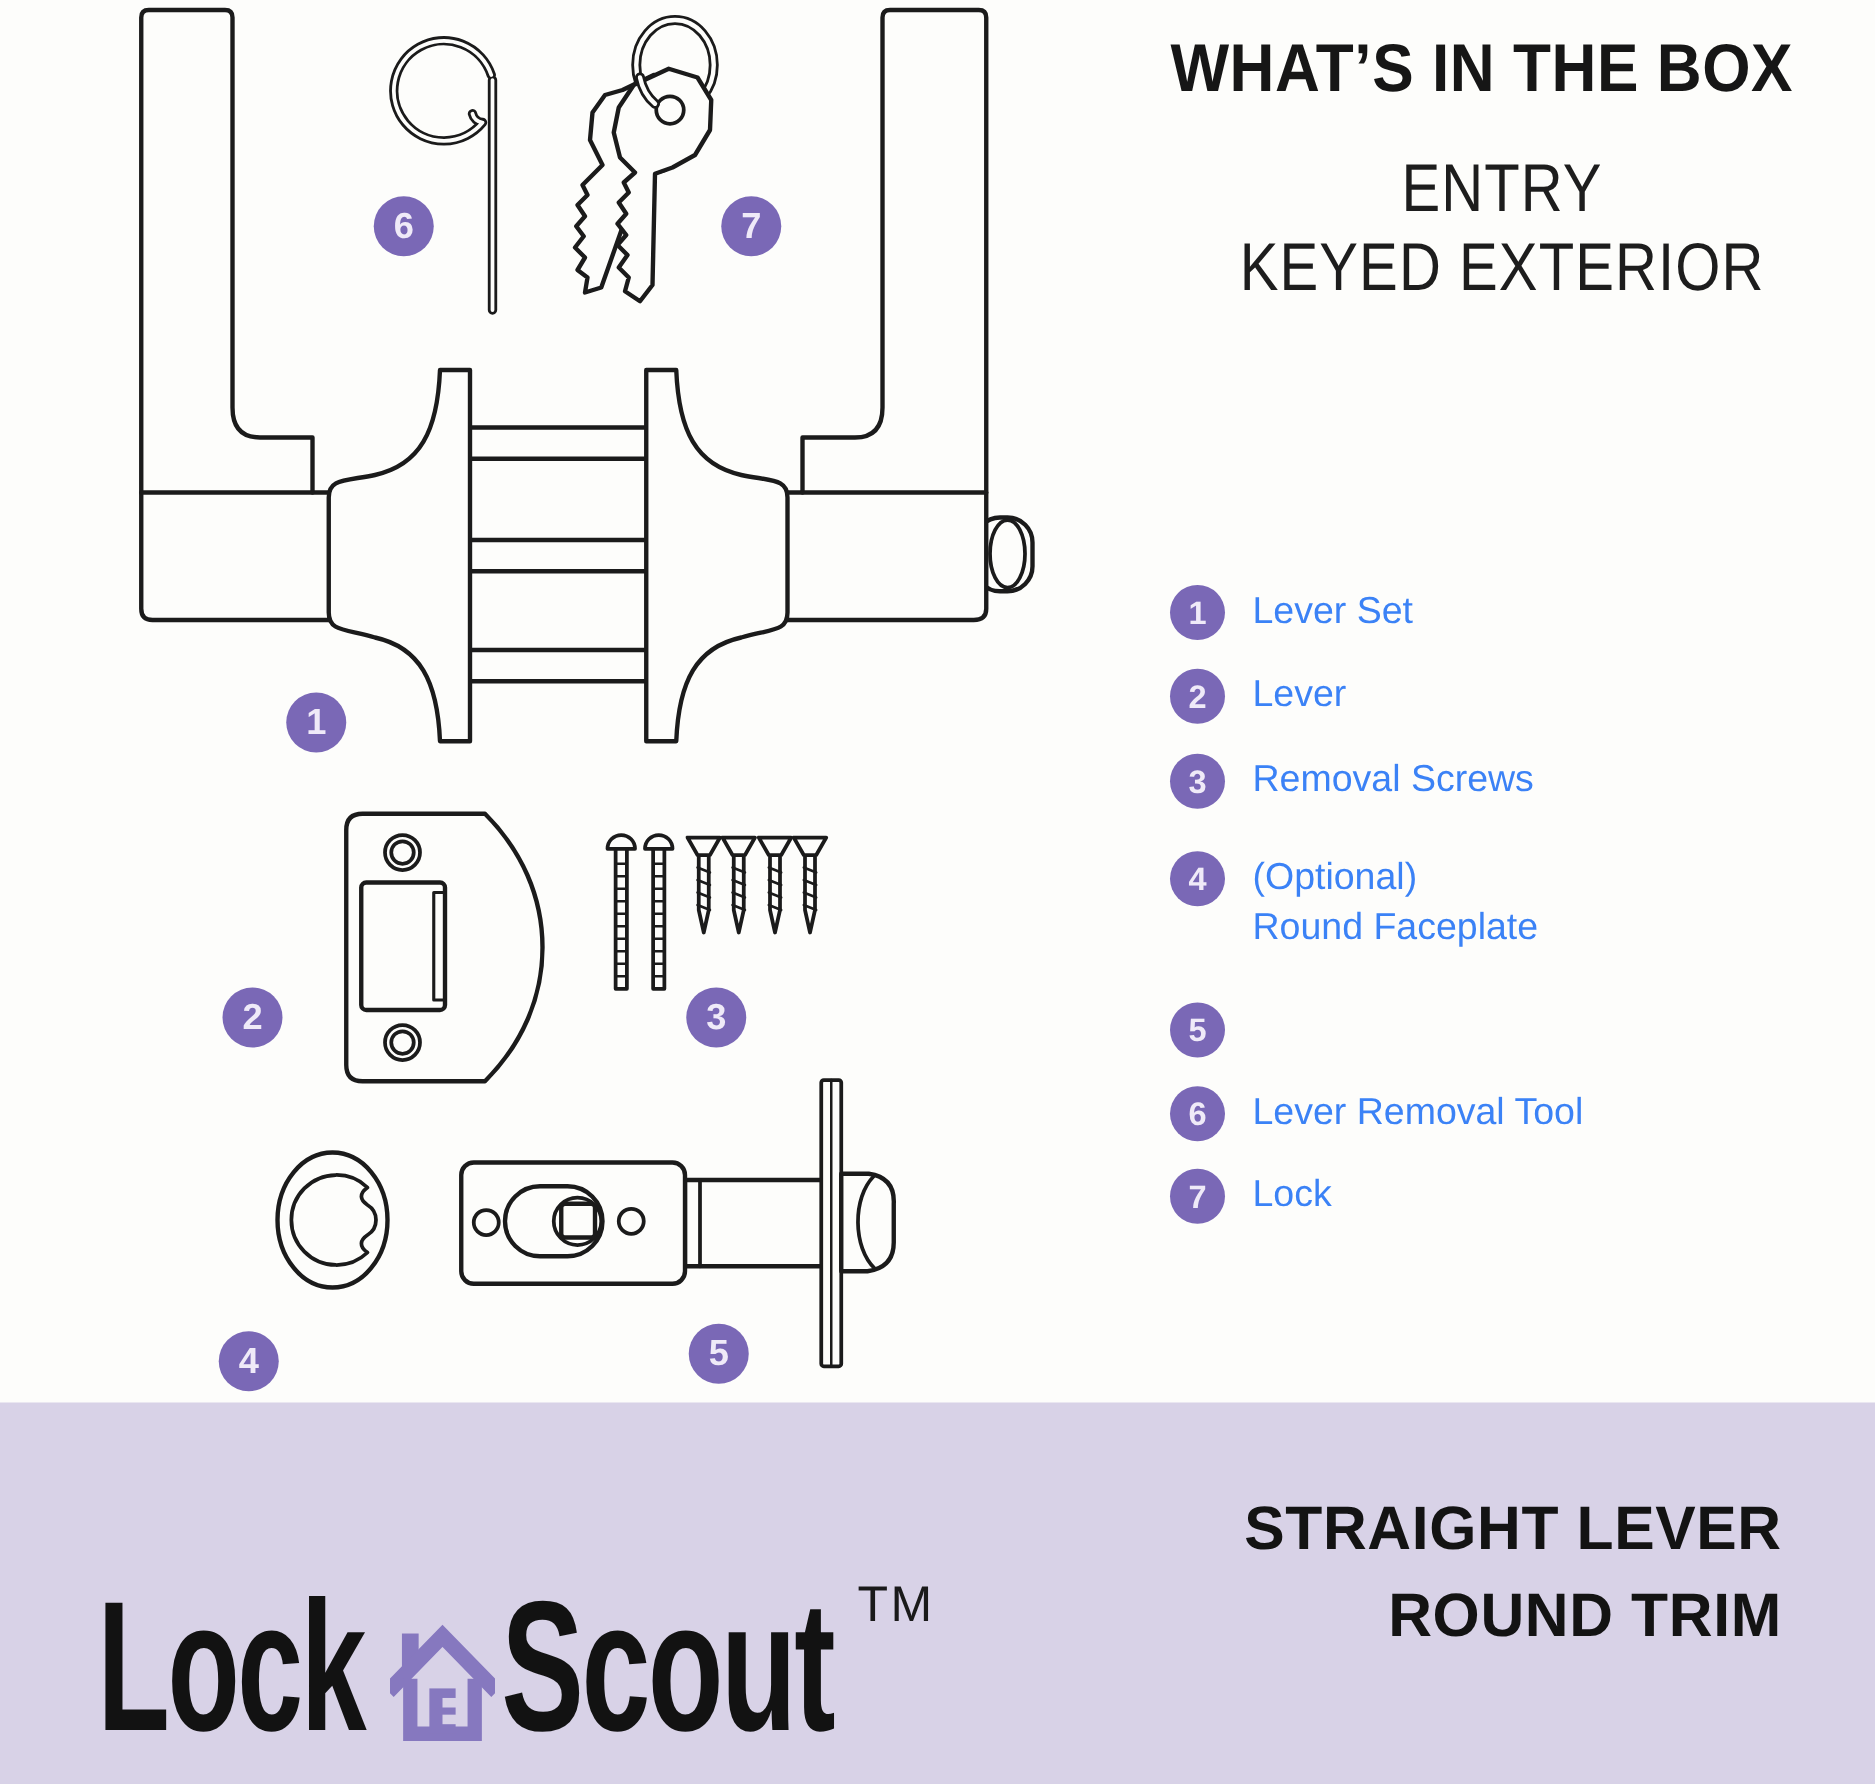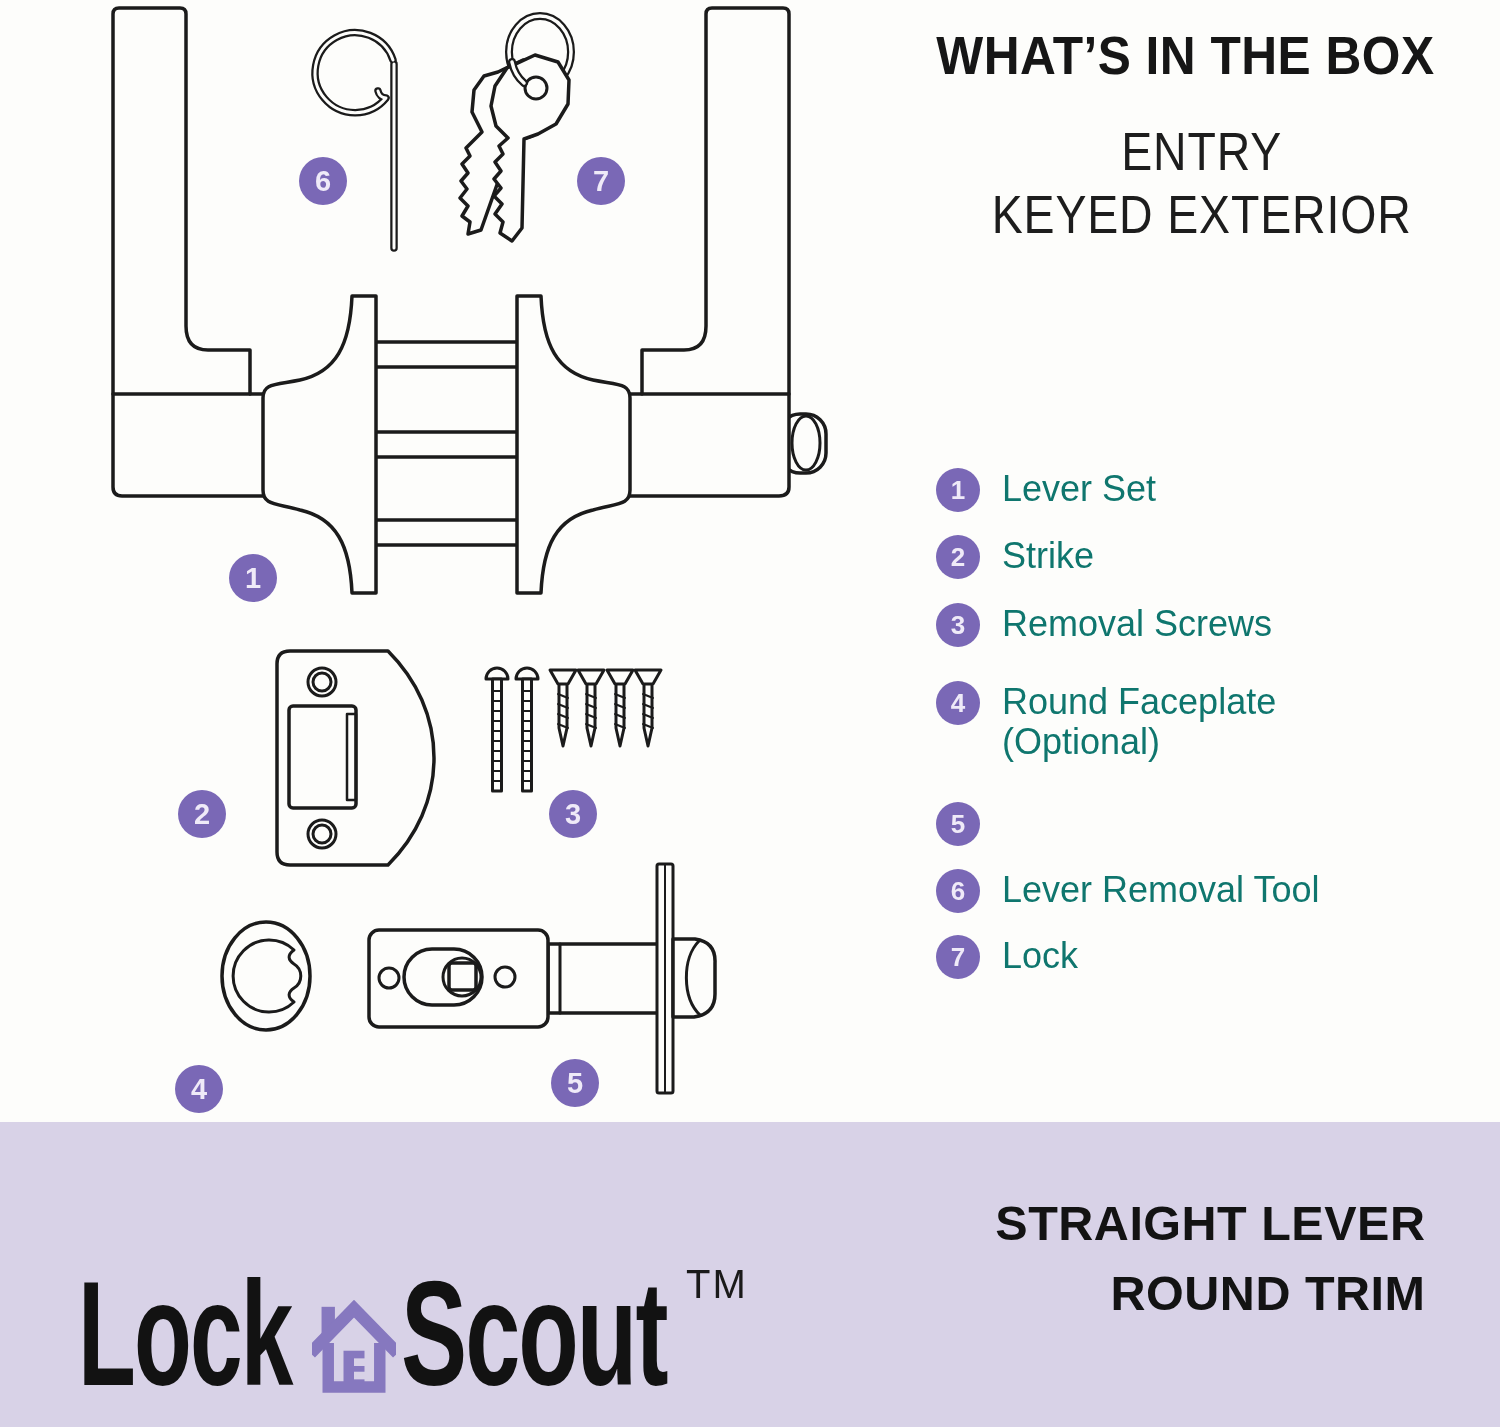--- a/index.html
+++ b/index.html
@@ -24,21 +24,21 @@
   }
   .badge-lg{width:48px;height:48px;font-size:29px;}
   .legend-badge{
     width:44px;height:44px;border-radius:50%;background:#7A68B6;color:#EFEAF8;
     display:flex;align-items:center;justify-content:center;
     font-weight:700;font-size:26px;flex:0 0 44px;
   }
   
   .legend{position:absolute;left:936px;top:468px;width:470px;}
   .legend-row{display:flex;align-items:flex-start;}
-  .legend-text{margin-left:22px;font-size:36px;line-height:40px;color:#0f766e;padding-top:1px;}
+  .legend-text{margin-left:22px;font-size:30px;line-height:40px;color:#3b82f6;padding-top:1px;}
   
   .diagram-svg{position:absolute;left:0;top:0;}
   
   .band{position:absolute;left:0;top:1122px;width:1500px;height:305px;background:#D8D2E7;}
   .logo-word{
     position:absolute;font-weight:900;font-size:148px;line-height:148px;color:#121212;
     transform-origin:0 0;letter-spacing:-3px;white-space:nowrap;
   }
   .logo-lock{left:78px;top:138px;transform:scaleX(.64);}
   .logo-scout{left:401px;top:138px;transform:scaleX(.67);}
@@ -182,38 +182,38 @@
         </div>
       <div class="legend-text">
           <div>Lever Set</div>
         </div>
     </div>
     <div class="legend-row" style="margin-bottom:24px">
       <div class="legend-badge">
           <span>2</span>
         </div>
       <div class="legend-text">
-          <div>Strike</div>
+          <div>Lever</div>
         </div>
     </div>
     <div class="legend-row" style="margin-bottom:34px">
       <div class="legend-badge">
           <span>3</span>
         </div>
       <div class="legend-text">
         <div>Removal Screws</div>
       </div>
     </div>
     <div class="legend-row" style="margin-bottom:40px">
       <div class="legend-badge">
           <span>4</span>
         </div>
       <div class="legend-text">
+        <div>(Optional)</div>
         <div>Round Faceplate</div>
-        <div>(Optional)</div>
       </div>
     </div>
     <div class="legend-row" style="margin-bottom:23px">
       <div class="legend-badge">
           <span>5</span>
         </div>
     </div>
     <div class="legend-row" style="margin-bottom:22px">
       <div class="legend-badge">
           <span>6</span>

